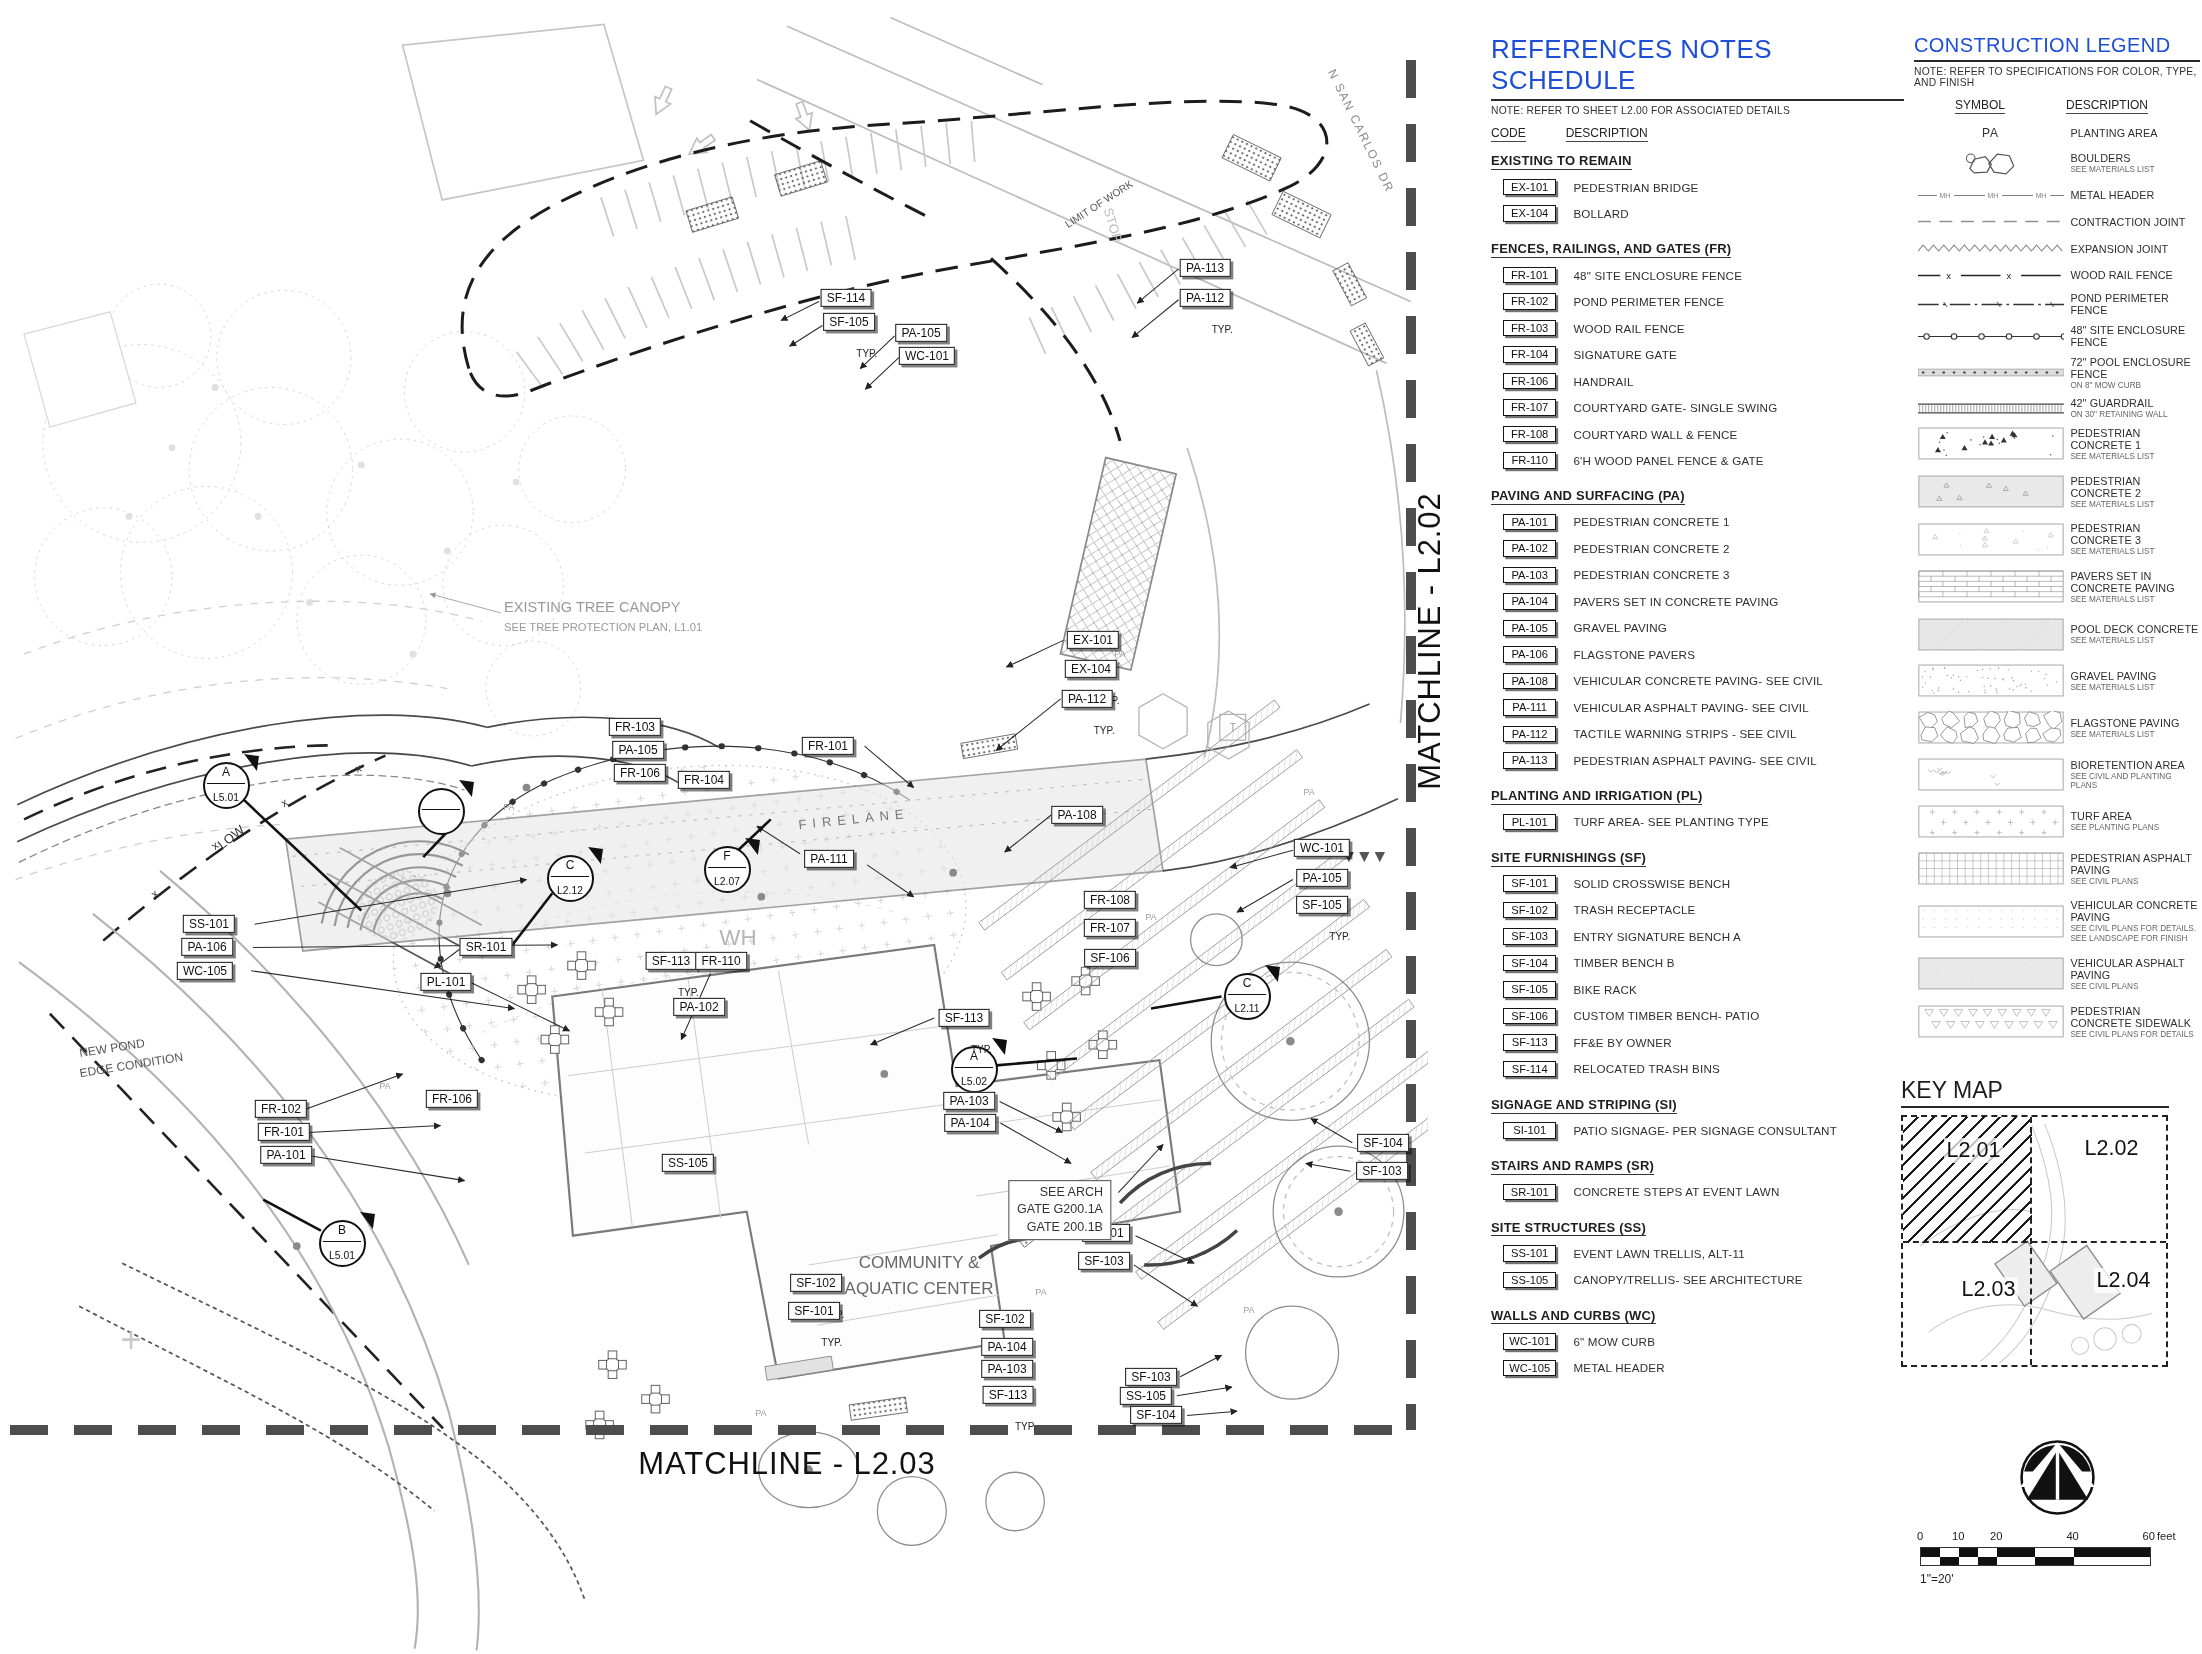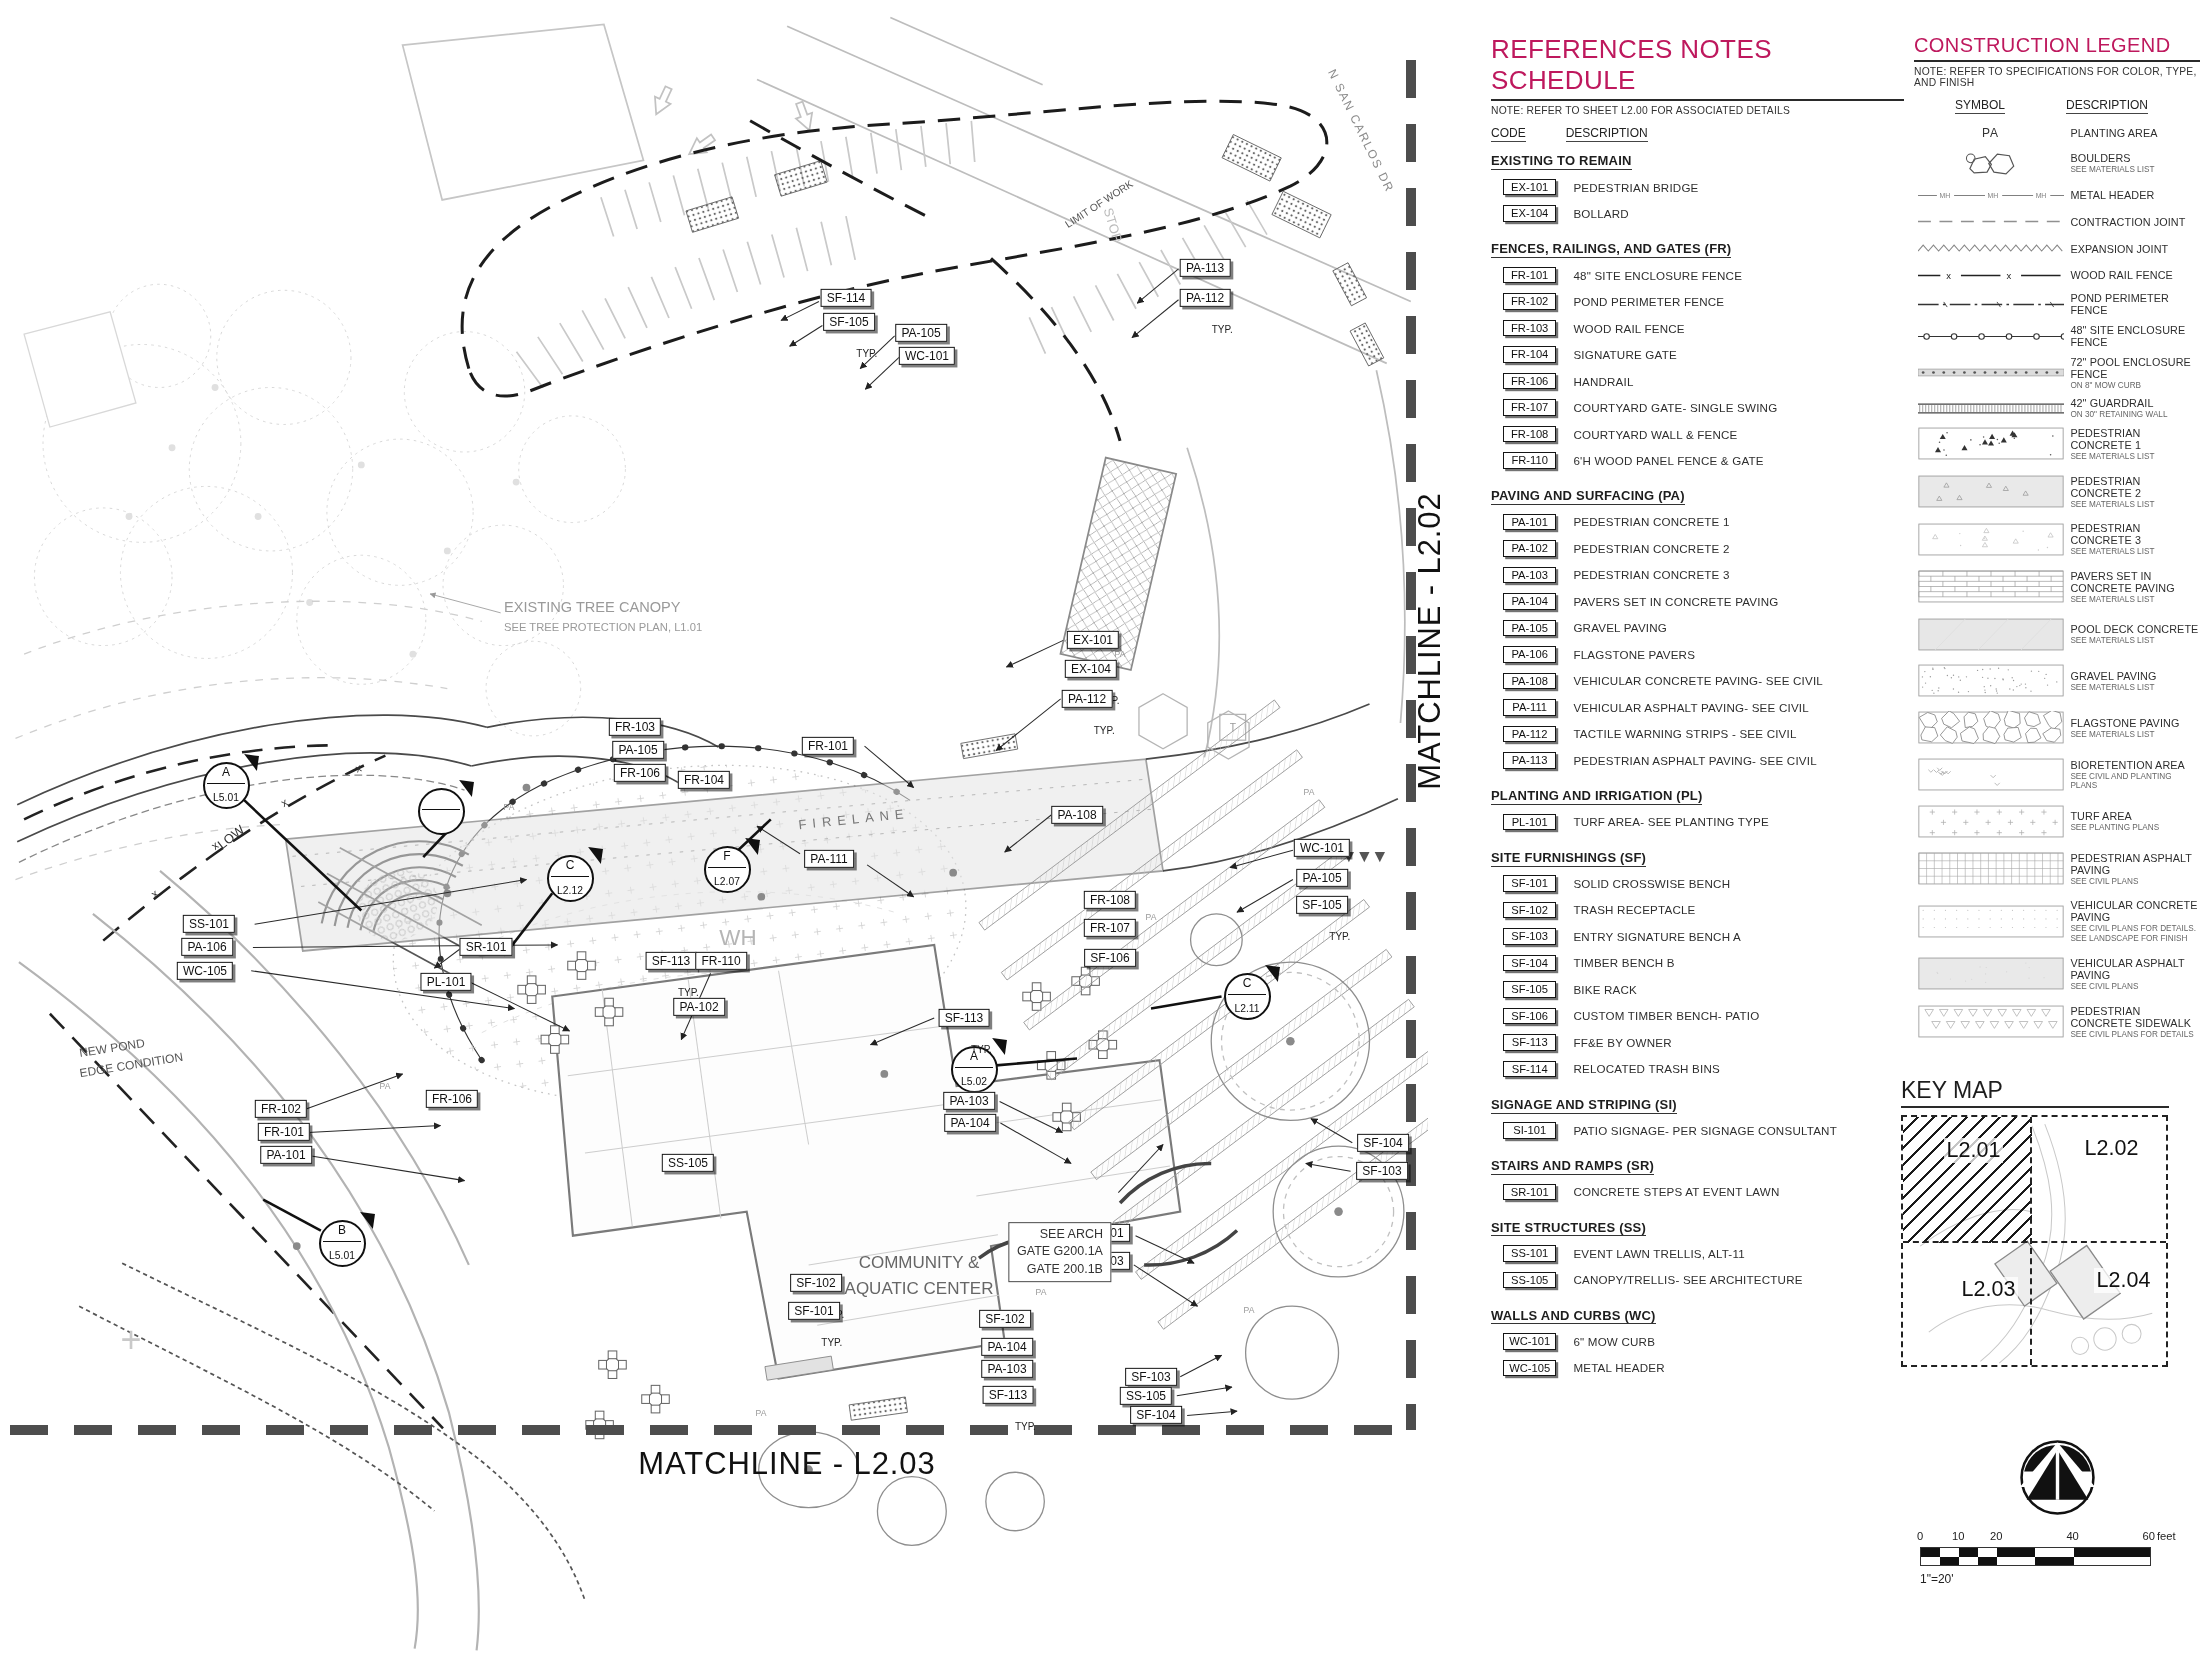--- a/index.html
+++ b/index.html
@@ -26,21 +26,21 @@
       background:repeating-linear-gradient(180deg,#4d4d4d 0 38px,transparent 38px 64px);}
   .matchline-h-line{position:absolute;left:10.3px;top:1425px;width:1397px;height:9.5px;
       background:repeating-linear-gradient(90deg,#4d4d4d 0 38px,transparent 38px 64px);}
   .matchline-v-text{position:absolute;left:1430px;top:641px;transform:translate(-50%,-50%) rotate(-90deg);
       font-size:31px;color:#111;letter-spacing:0.9px;white-space:nowrap;}
   .matchline-h-text{position:absolute;left:787px;top:1464px;transform:translate(-50%,-50%);
       font-size:31px;color:#111;letter-spacing:0.9px;white-space:nowrap;}
   
   .refs-panel{position:absolute;left:1491px;top:34px;width:413px;}
   .legend-panel{position:absolute;left:1914px;top:34px;width:286px;}
-  .panel-title{font-size:26px;letter-spacing:0.4px;color:#be185d;border-bottom:2.6px solid #2a2a2a;padding-bottom:2.6px;}
+  .panel-title{font-size:26px;letter-spacing:0.4px;color:#1d4ed8;border-bottom:2.6px solid #2a2a2a;padding-bottom:2.6px;}
   .legend-panel .panel-title{font-size:20px;}
   .panel-note{font-size:10.3px;color:#333;margin-top:4.3px;letter-spacing:0.2px;}
   .cols{display:flex;margin-top:10.3px;}
   .colhead{font-size:12px;color:#222;border-bottom:1.3px solid #444;padding-bottom:0.9px;}
   .refs-cols .colhead.c2{margin-left:40px;}
   .legend-cols{justify-content:space-between;padding:0 34px 0 45px;}
   .ref-section-head{display:inline-block;font-size:13px;font-weight:600;color:#1d1d1d;
       border-bottom:1.3px solid #333;padding-bottom:0.9px;margin:11.2px 0 6.9px 0;letter-spacing:0.2px;}
   .ref-row{display:flex;align-items:center;margin:0 0 6.5px 12px;height:20px;}
   .ref-chip{background:#fff;border:1.7px solid #151515;box-shadow:2.2px 2.2px 0 rgba(0,0,0,.55);
@@ -464,21 +464,21 @@
           <div class="n">L5.02</div>
         </div>
         <div class="callout" style="left: 1245px; top: 994px;">
           <div class="l">C</div>
           <div class="n">L2.11</div>
         </div>
         <div class="callout" style="left: 340px; top: 1241px;">
           <div class="l">B</div>
           <div class="n">L5.01</div>
         </div>
-        <div class="notebox" style="left: 1060px; top: 1252px;">
+        <div class="notebox" style="left: 1060px; top: 1210px;">
           <div>SEE ARCH</div>
           <div>GATE G200.1A</div>
           <div>GATE 200.1B</div>
         </div>
         <div class="ptext" style="left: 504px; top: 607px; font-size: 14.6px; color: rgb(154, 154, 154); transform: translate(0px, -50%);">EXISTING TREE CANOPY</div>
         <div class="ptext" style="left: 504px; top: 627px; font-size: 11.2px; color: rgb(154, 154, 154); transform: translate(0px, -50%);">SEE TREE PROTECTION PLAN, L1.01</div>
         <div class="ptext" style="left: 854px; top: 819px; font-size: 13px; color: rgb(119, 119, 119); letter-spacing: 6px; transform: translate(-50%, -50%) rotate(-6deg);">FIRELANE</div>
         <div class="ptext" style="left: 738px; top: 938px; font-size: 22.4px; color: rgb(181, 181, 181); transform: translate(-50%, -50%);">WH</div>
         <div class="ptext" style="left: 231px; top: 837px; font-size: 13px; color: rgb(51, 51, 51); transform: translate(-50%, -50%) rotate(-38deg);">LOW</div>
         <div class="ptext" style="left: 79px; top: 1048px; font-size: 12px; color: rgb(85, 85, 85); transform: translate(0px, -50%) rotate(-9deg);">NEW POND</div>

